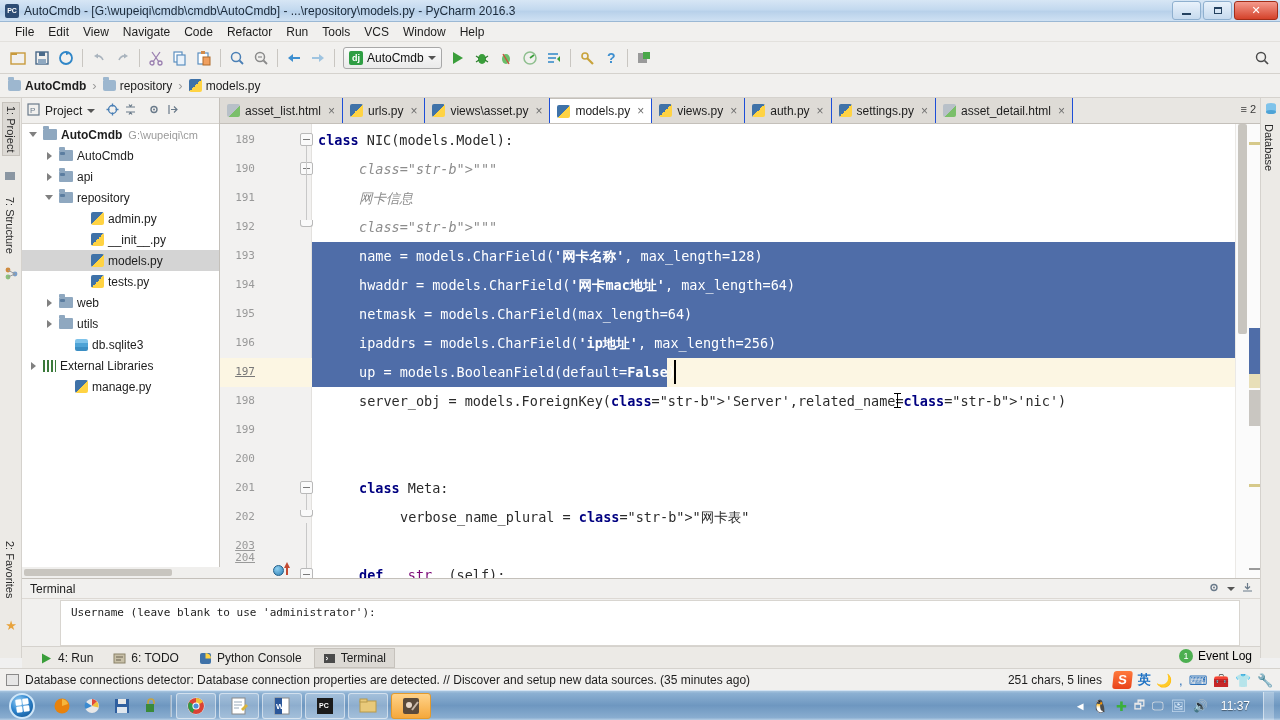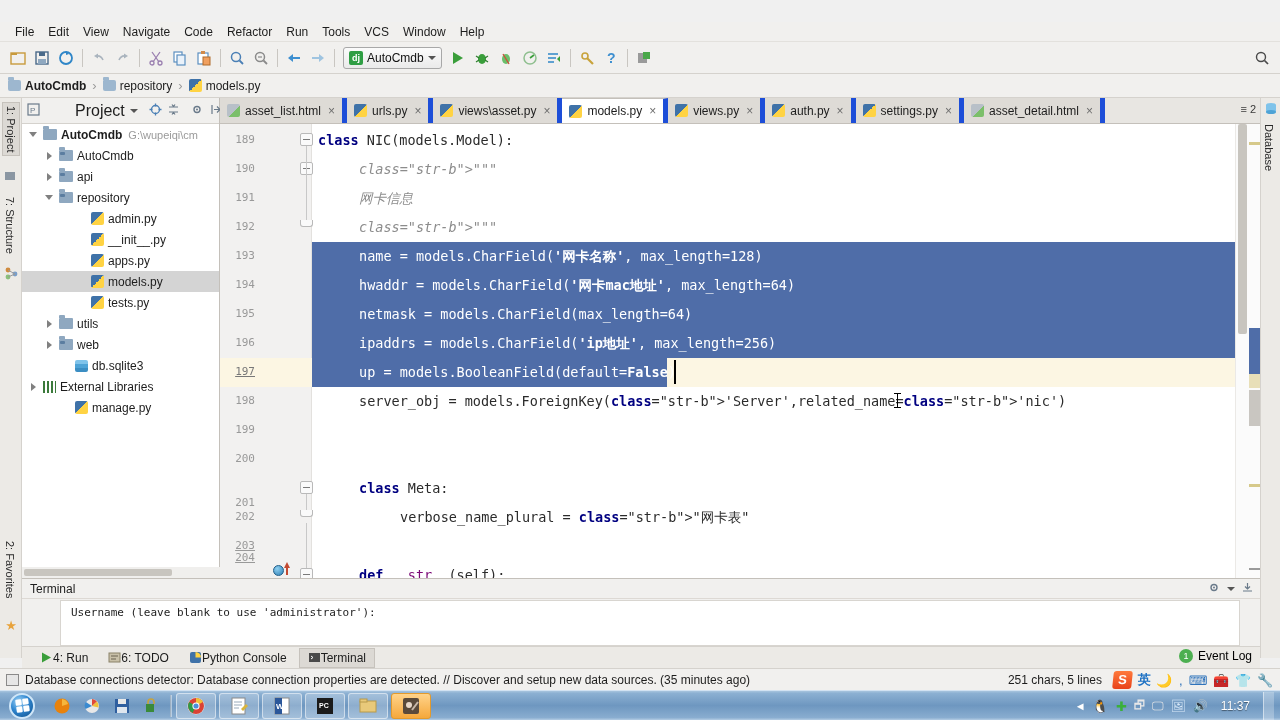--- a/index.html
+++ b/index.html
@@ -137,21 +137,21 @@
 
   
   .projpanel {
     position: absolute; left: 22px; top: 98px; width: 198px; height: 480px;
     background: #fff; border-right: 1px solid #c4c0ba;
   }
   .projhead {
     height: 26px; background: #f1f0ee; border-bottom: 1px solid #d5d2cd;
     display: flex; align-items: center; padding-left: 5px; gap: 5px;
   }
-  .projhead .ttl { font-size: 16px; color: #1d1d1d; margin-left: 30px; }
+  .projhead .ttl { font-size: 12px; color: #1d1d1d; }
   .tree { position: absolute; left: 0; top: 26px; right: 0; bottom: 12px; overflow: hidden; }
   .trow {
     height: 21px; display: flex; align-items: center; font-size: 12px; color: #1d1d1d;
     white-space: nowrap; padding-right: 4px;
   }
   .trow.sel { background: #d4d4d4; }
   .trow .arrow {
     width: 11px; height: 11px; flex: none; position: relative;
   }
   .trow .arrow.closed::after {
@@ -183,21 +183,21 @@
     background: repeating-linear-gradient(to right,#3b7a3b 0 2px, transparent 2px 4px);
   }
 
   
   .tabsrow {
     position: absolute; left: 220px; top: 98px; width: 1040px; height: 26px;
     background: #e8e6e2; border-bottom: 1px solid #c4c0ba; display: flex; align-items: flex-end;
   }
   .etab {
     height: 25px; display: flex; align-items: center; gap: 5px; padding: 0 7px;
-    font-size: 12px; color: #1d1d1d; border-right: 5px solid #1d4ed8;
+    font-size: 12px; color: #1d1d1d; border-right: 1px solid #1d4ed8;
     background: #dedbd6; white-space: nowrap;
   }
   .etab.active { background: #ffffff; border-top: 1px solid #c4c0ba; }
   .etab .x { color: #6e6e6e; font-size: 12px; margin-left: 2px; }
   .tabs-right {
     position: absolute; right: 4px; top: 5px; display: flex; align-items: center; gap: 3px;
     font-size: 11px; color: #3a3a3a;
   }
 
   
@@ -297,21 +297,21 @@
     font-family: "DejaVu Sans Mono", monospace; font-size: 11px; color: #1d1d1d;
     padding: 5px 0 0 10px;
   }
 
   
   .bottomtabs {
     position: absolute; left: 22px; top: 646px; width: 1238px; height: 22px;
     background: #eceae6; border-top: 1px solid #d5d2cd; display: flex; align-items: center; padding-left: 10px; gap: 4px;
   }
   .btab {
-    display: flex; align-items: flex-start; padding: 2px 8px; font-size: 12px; color: #1d1d1d;
+    display: flex; align-items: flex-end; gap: 5px; padding: 2px 8px; font-size: 12px; color: #1d1d1d;
   }
   .btab.sel { background: #dcd9d4; border: 1px solid #c6c2bc; }
   .eventlog {
     position: absolute; right: 8px; top: 2px; display: flex; align-items: center; gap: 5px; font-size: 12px;
   }
   .badge-green {
     width: 14px; height: 14px; border-radius: 50%; background: #4caf50; color: #fff;
     font-size: 9px; line-height: 14px; text-align: center;
   }
 
@@ -366,20 +366,33 @@
   }
   .tray .clock { font-size: 12px; color: #ffffff; text-shadow: 0 1px 1px rgba(0,0,0,.45); margin: 0 6px; }
   .showdesk { width: 11px; height: 28px; background: rgba(255,255,255,.25); border-left: 1px solid rgba(255,255,255,.5); }
   .penguin { font-size: 13px; }
 </style>
 </head>
 <body>
 
 <div id="app">
 
+  <div class="titlebar">
+    <div class="title-ico">PC</div>
+    <div class="title-text">AutoCmdb - [G:\wupeiqi\cmdb\cmdb\AutoCmdb] - ...\repository\models.py - PyCharm 2016.3</div>
+    <div class="winbtns">
+      <div class="winbtn">
+          <div class="bar"></div>
+        </div>
+      <div class="winbtn">
+          <div class="sq"></div>
+        </div>
+      <div class="winbtn close">✕</div>
+    </div>
+  </div>
 
   <div class="menubar">
     <div class="menu-item">File</div>
     <div class="menu-item">Edit</div>
     <div class="menu-item">View</div>
     <div class="menu-item">Navigate</div>
     <div class="menu-item">Code</div>
     <div class="menu-item">Refactor</div>
     <div class="menu-item">Run</div>
     <div class="menu-item">Tools</div>
@@ -647,59 +660,51 @@
           <span class="lbl">admin.py</span>
         </div>
         <div class="trow">
           <span style="width:54px; flex:none;"></span>
           <span class="arrow"></span>
           <span style="margin-left:4px; display:flex; align-items:center;">
             <span class="ico-py"></span>
           </span>
           <span class="lbl">__init__.py</span>
         </div>
-        <div class="trow">
-          <span style="width:54px; flex:none;"></span>
-          <span class="arrow"></span>
-          <span style="margin-left:4px; display:flex; align-items:center;">
-            <span class="ico-py"></span>
-          </span>
-          <span class="lbl">apps.py</span>
-        </div>
         <div class="trow sel">
           <span style="width:54px; flex:none;"></span>
           <span class="arrow"></span>
           <span style="margin-left:4px; display:flex; align-items:center;">
             <span class="ico-py"></span>
           </span>
           <span class="lbl">models.py</span>
         </div>
         <div class="trow">
           <span style="width:54px; flex:none;"></span>
           <span class="arrow"></span>
           <span style="margin-left:4px; display:flex; align-items:center;">
             <span class="ico-py"></span>
           </span>
           <span class="lbl">tests.py</span>
         </div>
         <div class="trow">
           <span style="width:22px; flex:none;"></span>
           <span class="arrow closed"></span>
           <span style="margin-left:4px; display:flex; align-items:center;">
-            <span class="ico-folder-blue"></span>
-          </span>
-          <span class="lbl">utils</span>
+            <span class="ico-folder-blue src"></span>
+          </span>
+          <span class="lbl">web</span>
         </div>
         <div class="trow">
           <span style="width:22px; flex:none;"></span>
           <span class="arrow closed"></span>
           <span style="margin-left:4px; display:flex; align-items:center;">
-            <span class="ico-folder-blue src"></span>
-          </span>
-          <span class="lbl">web</span>
+            <span class="ico-folder-blue"></span>
+          </span>
+          <span class="lbl">utils</span>
         </div>
         <div class="trow">
           <span style="width:38px; flex:none;"></span>
           <span class="arrow"></span>
           <span style="margin-left:4px; display:flex; align-items:center;">
             <span class="ico-db"></span>
           </span>
           <span class="lbl">db.sqlite3</span>
         </div>
         <div class="trow">
@@ -779,21 +784,21 @@
         <div class="lnum" style="top: 96px;">192</div>
         <div class="lnum" style="top: 125px;">193</div>
         <div class="lnum" style="top: 154px;">194</div>
         <div class="lnum" style="top: 183px;">195</div>
         <div class="lnum" style="top: 212px;">196</div>
         <div class="gutter-cur" style="top: 234px;"></div>
         <div class="lnum cur" style="top: 241px;">197</div>
         <div class="lnum" style="top: 270px;">198</div>
         <div class="lnum" style="top: 299px;">199</div>
         <div class="lnum" style="top: 328px;">200</div>
-        <div class="lnum" style="top: 372px;">201</div>
+        <div class="lnum" style="top: 357px;">201</div>
         <div class="lnum" style="top: 386px;">202</div>
         <div class="lnum" style="top: 415px; text-decoration: underline;">203</div>
         <div class="lnum" style="top: 427px; text-decoration: underline;">204</div>
         <div class="fold" style="top: 9px;"></div>
         <div class="fold" style="top: 38px;"></div>
         <div class="foldcap" style="top: 96px;"></div>
         <div class="fold" style="top: 357px;"></div>
         <div class="foldcap" style="top: 386px;"></div>
         <div class="fold" style="top: 444px;"></div>
         <div class="foldline" style="top: 22px; height: 74px;"></div>

